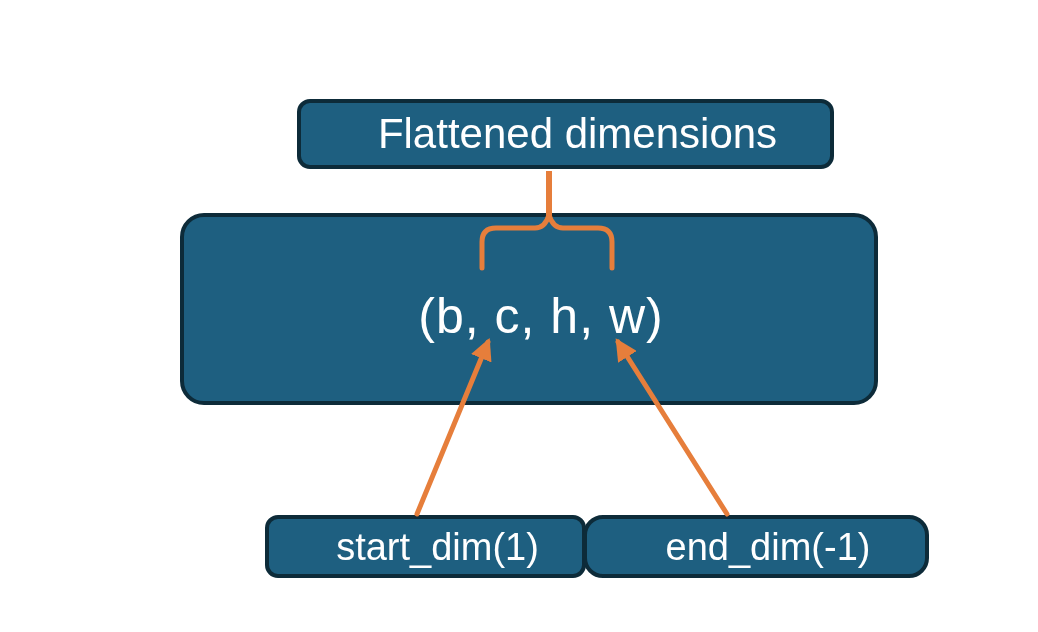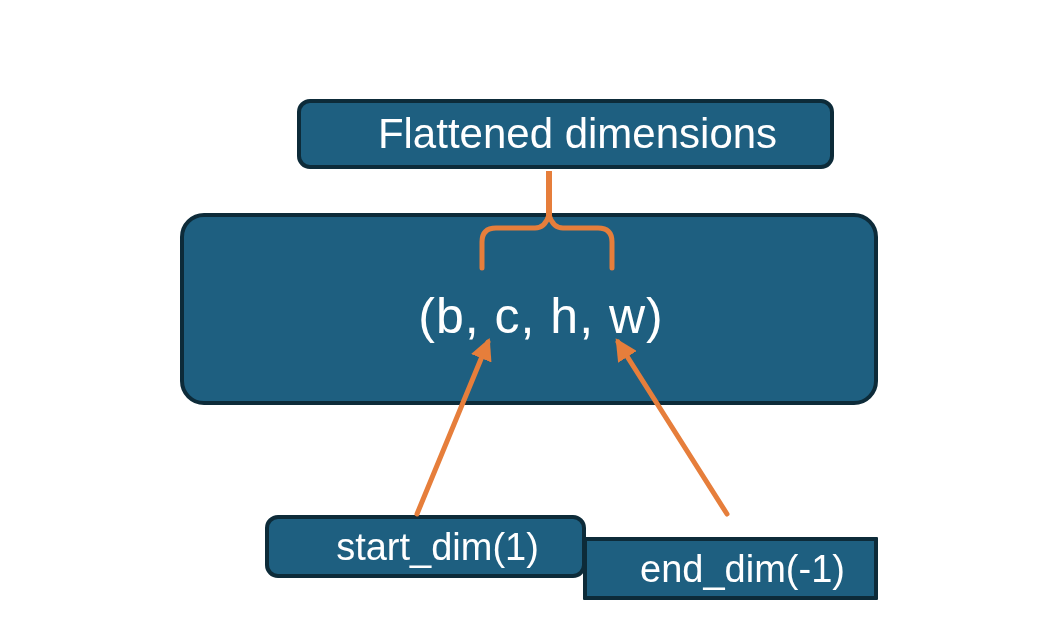--- a/index.html
+++ b/index.html
@@ -45,24 +45,23 @@
   }
   .main-box .label { padding-top: 14px; }
   .bottom-left-box {
     left: 265px; top: 515px;
     width: 321px; height: 63px;
     border-radius: 13px;
     font-size: 38px;
   }
   .bottom-right-box {
     left: 583px; top: 515px;
-    width: 295px; height: 63px;
-    border-radius: 1px;
+    width: 346px; height: 63px;
+    border-radius: 20px;
     font-size: 38px;
-    margin-top: 22px;
   }
   .overlay {
     position: absolute;
     left: 0; top: 0;
     width: 1038px;
     height: 632px;
     pointer-events: none;
   }
 </style>
 </head>

